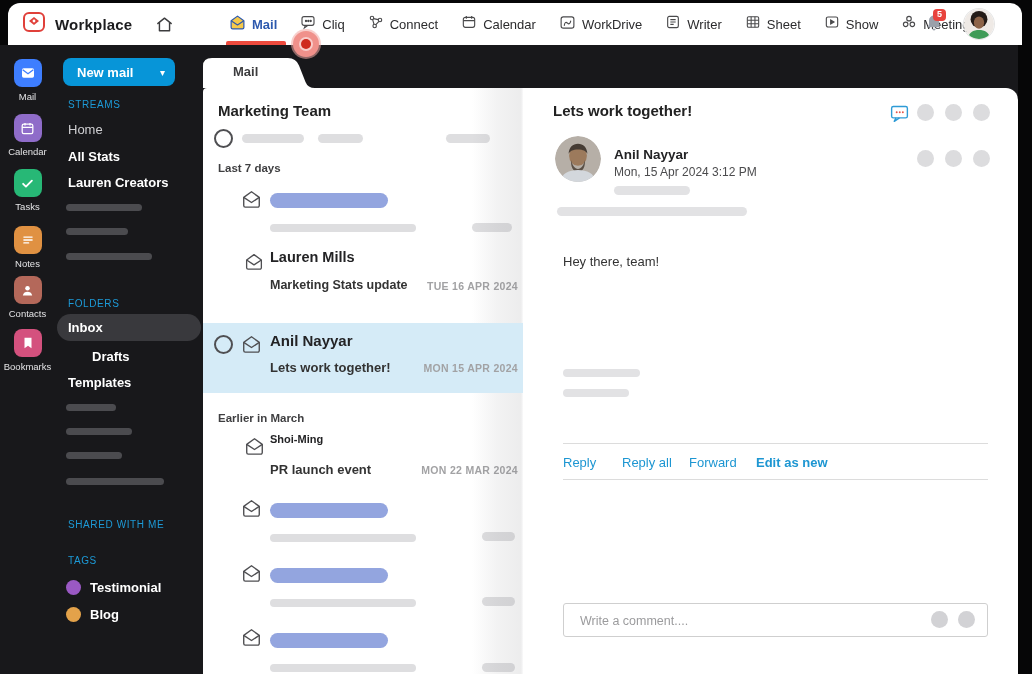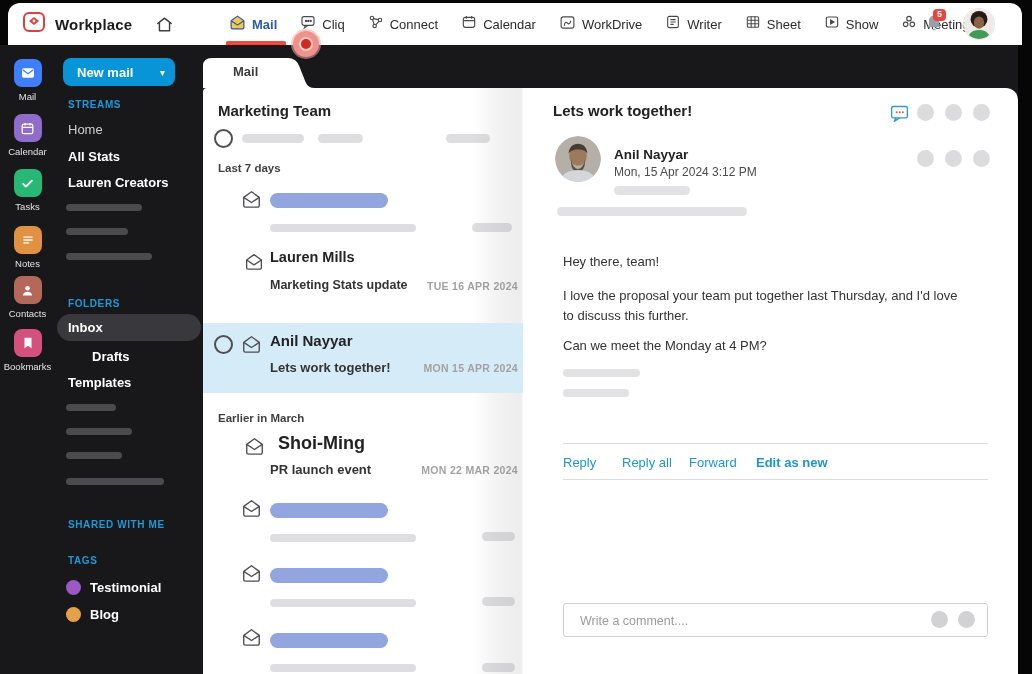--- a/index.html
+++ b/index.html
@@ -39,21 +39,21 @@
   .rail-icon{width:28px;height:28px;border-radius:8px;display:flex;align-items:center;justify-content:center;}
   .rail-item{position:absolute;left:0;width:55px;display:flex;flex-direction:column;align-items:center;cursor:pointer;}
   .rail-label{margin-top:4px;font-size:9.5px;color:#e3e3e5;}
 
   
   .new-mail{left:63px;top:58px;width:112px;height:28px;background:#0795d8;border:none;border-radius:8px;
             color:#fff;font-size:13px;font-weight:700;display:flex;align-items:center;
             justify-content:space-between;padding:0 10px 0 14px;cursor:pointer;
             font-family:"Liberation Sans","DejaVu Sans",sans-serif;}
   .chev{font-size:10px;}
-  .sec-label{position:absolute;left:68px;font-size:10px;font-weight:700;color:#1d9ad7;letter-spacing:.6px;}
+  .sec-label{position:absolute;left:68px;font-size:10px;font-weight:400;color:#1d9ad7;letter-spacing:.6px;}
   .side-item{position:absolute;left:68px;font-size:13px;color:#fff;font-weight:600;cursor:pointer;}
   .side-item.dim{color:#cfcfd2;font-weight:400;}
   .inbox-pill{position:absolute;left:57px;top:314px;width:133px;height:27px;background:#39393d;
               border-radius:15px;display:flex;align-items:center;padding-left:11px;cursor:pointer;}
   .inbox-pill span{font-size:13px;color:#fff;font-weight:700;}
   .tag-dot{position:absolute;width:15px;height:15px;border-radius:50%;}
   .skd{position:absolute;height:7px;border-radius:4px;background:#4b4b4f;}
 
   
   .content{left:203px;top:88px;width:815px;height:586px;background:#fff;border-radius:4px 12px 0 0;}
@@ -342,21 +342,21 @@
     <div class="abs mail-date" style="left:197px;top:39px;width:118px;text-align:right;">MON 15 APR 2024</div>
   </div>
 
   <div class="abs group-label" style="left:218px;top:412px;">Earlier in March</div>
 
   <div class="abs" style="left:203px;top:428px;width:320px;height:60px;"></div>
   <div class="abs" style="left:244px;top:437px;"><svg width="21" height="19" viewBox="0 0 24 22" fill="none" stroke="#4f4f52" stroke-width="1.6" stroke-linejoin="round">
         <path d="M3 8.5 12 2l9 6.5V18a1.8 1.8 0 0 1-1.8 1.8H4.8A1.8 1.8 0 0 1 3 18z"></path>
         <path d="M3 8.5l9 6 9-6"></path>
       </svg></div>
-  <div class="abs sender" style="left:278px;top:433px;font-size:18px;">Shoi-Ming</div>
+  <div class="abs sender" style="left:270px;top:433px;font-size:11px;">Shoi-Ming</div>
   <div class="abs subject" style="left:270px;top:462px;font-size:13px;">PR launch event</div>
   <div class="abs mail-date" style="left:400px;top:464px;width:118px;text-align:right;">MON 22 MAR 2024</div>
 
   <div class="abs" style="left:241px;top:499px;"><svg width="21" height="19" viewBox="0 0 24 22" fill="none" stroke="#4f4f52" stroke-width="1.6" stroke-linejoin="round">
         <path d="M3 8.5 12 2l9 6.5V18a1.8 1.8 0 0 1-1.8 1.8H4.8A1.8 1.8 0 0 1 3 18z"></path>
         <path d="M3 8.5l9 6 9-6"></path>
       </svg></div>
   <div class="skb" style="left:270px;top:503px;"></div>
   <div class="sk" style="left:270px;top:534px;width:146px;height:8px;"></div>
   <div class="sk" style="left:482px;top:532px;width:33px;height:9px;"></div>
@@ -405,22 +405,20 @@
   <div class="abs reader-date">Mon,  15 Apr 2024  3:12 PM</div>
   <div class="sk" style="left:614px;top:186px;width:76px;height:9px;background:#e2e2e4;"></div>
 
   <div class="gcircle" style="left:917px;top:150px;"></div>
   <div class="gcircle" style="left:945px;top:150px;"></div>
   <div class="gcircle" style="left:973px;top:150px;"></div>
 
   <div class="sk" style="left:557px;top:207px;width:190px;height:9px;background:#e2e2e4;"></div>
 
   <div class="body-p" style="top:252px;">Hey there, team!</div>
-  <div class="body-p" style="top:286px;width:398px;">I love the proposal your team put together last Thursday, and I'd love to discuss this further.</div>
-  <div class="body-p" style="top:336px;">Can we meet the Monday at 4 PM?</div>
 
   <div class="sk" style="left:563px;top:369px;width:77px;height:8px;background:#e2e2e4;"></div>
   <div class="sk" style="left:563px;top:389px;width:66px;height:8px;background:#e2e2e4;"></div>
 
   <div class="hr" style="top:443px;"></div>
   <div class="action-link" style="left:563px;">Reply</div>
   <div class="action-link" style="left:622px;">Reply all</div>
   <div class="action-link" style="left:689px;">Forward</div>
   <div class="action-link" style="left:756px;font-weight:600;">Edit as new</div>
   <div class="hr" style="top:479px;"></div>

